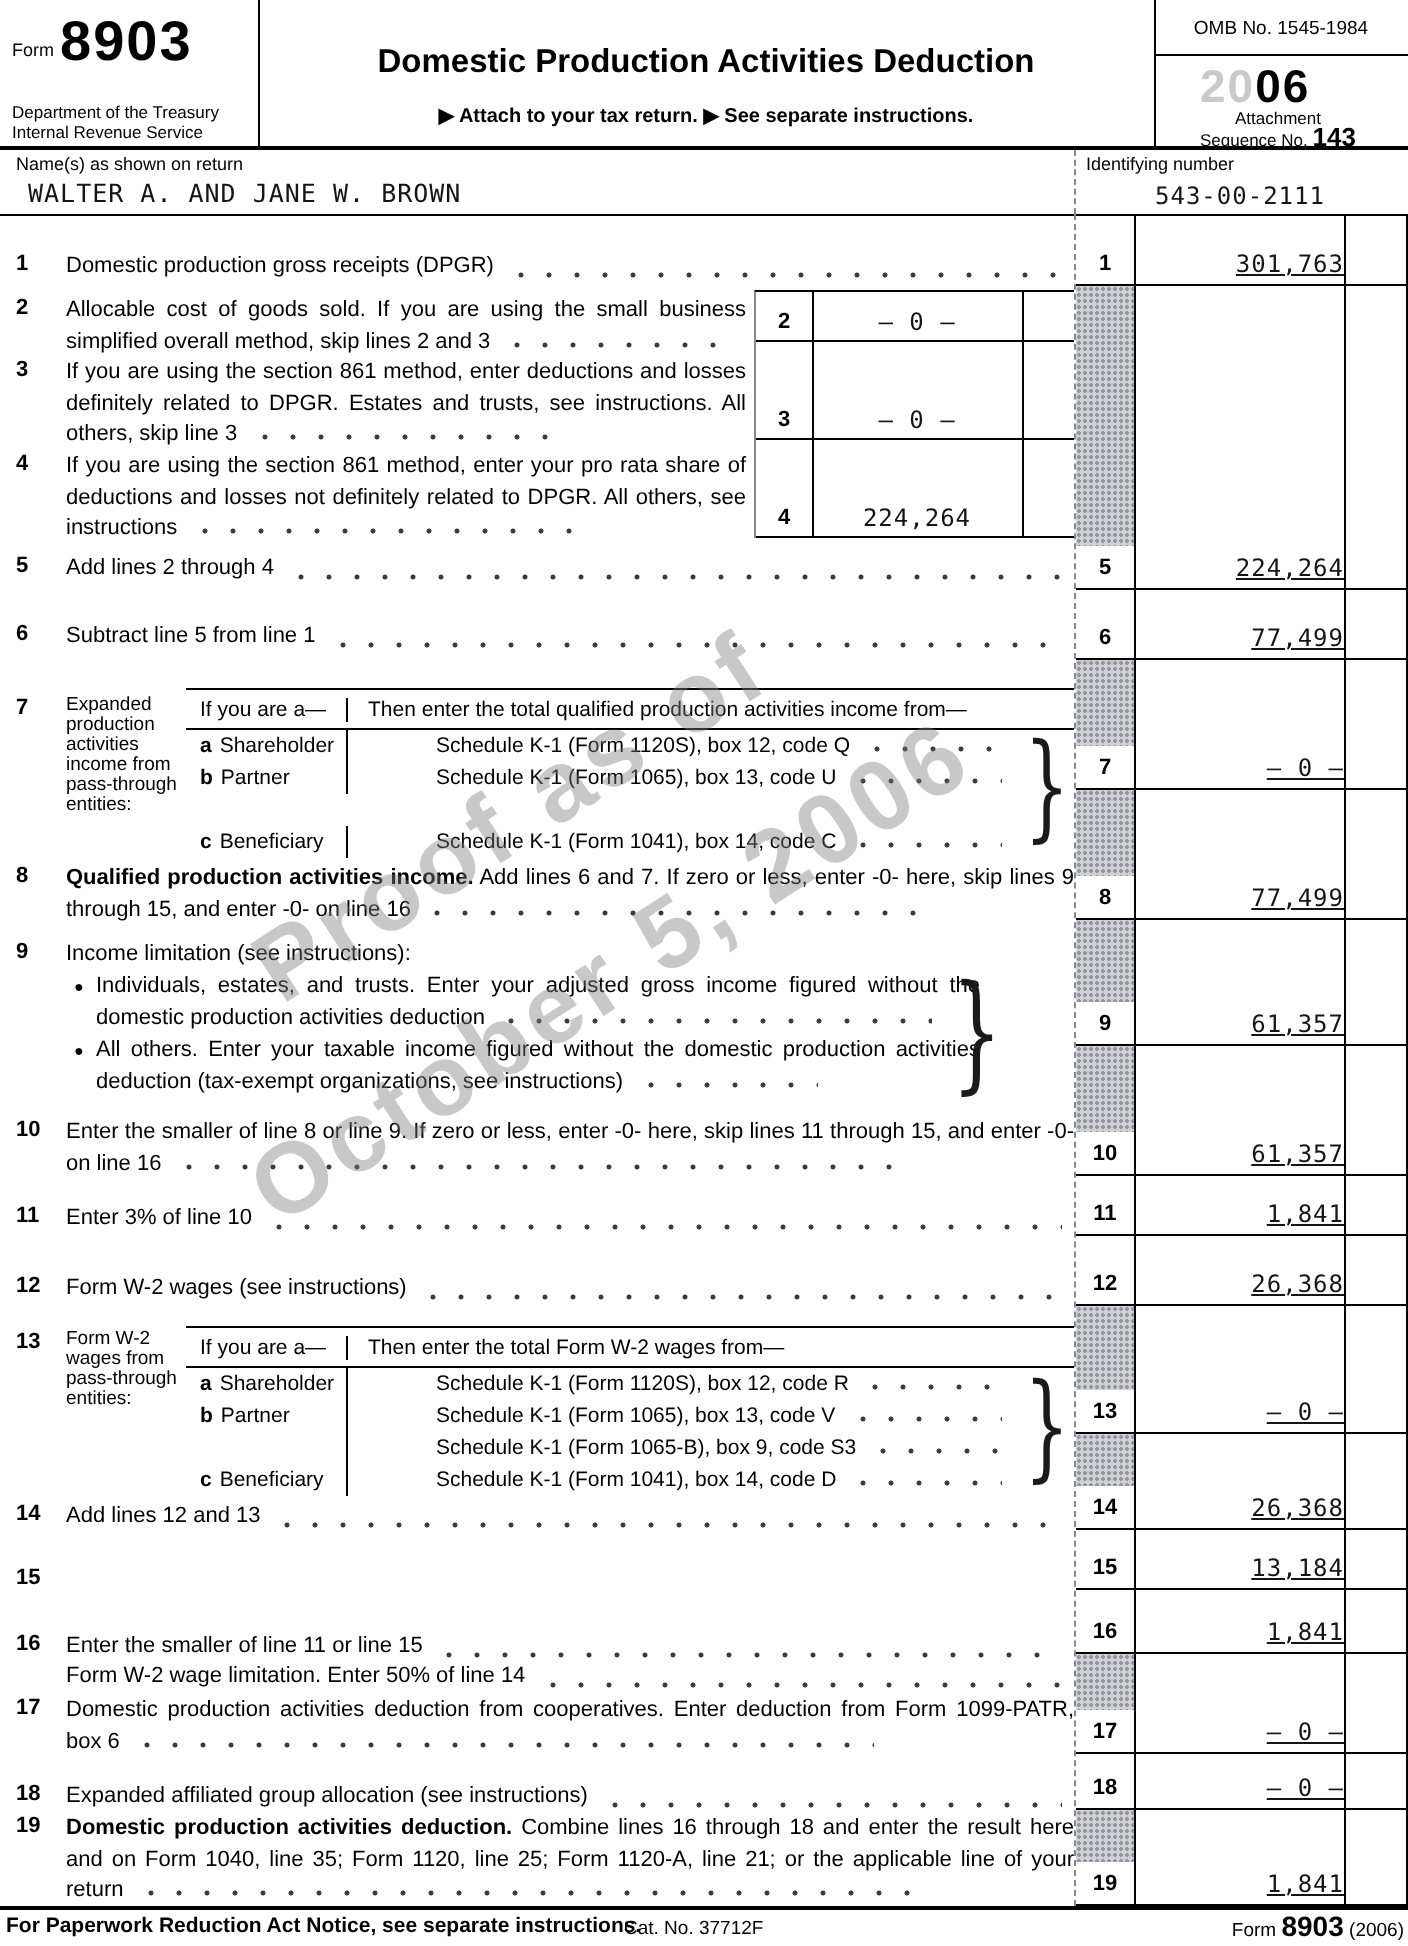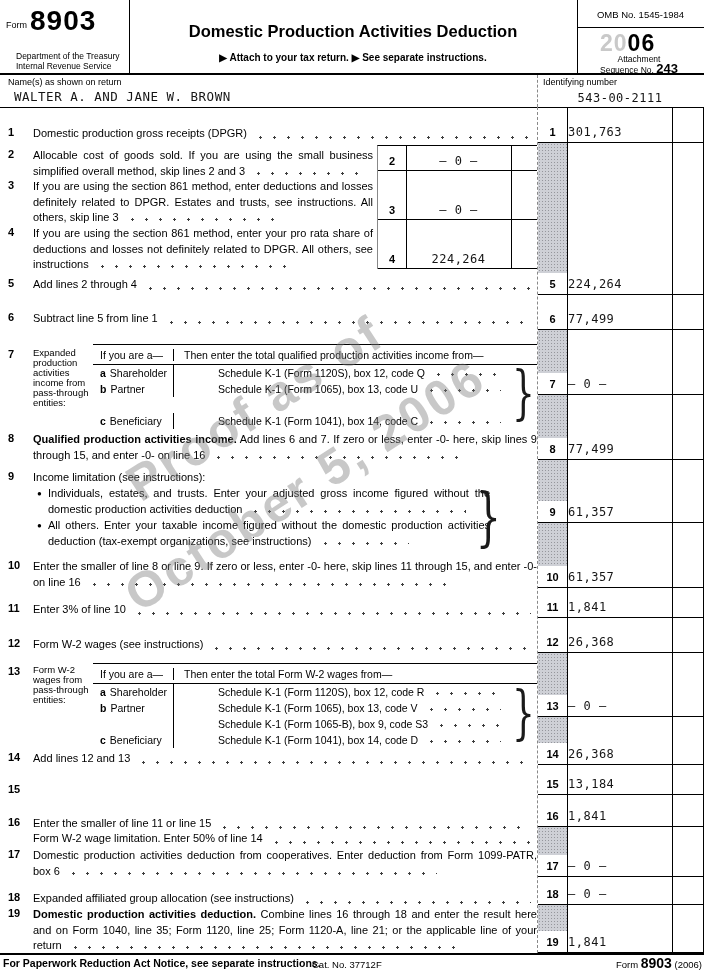--- a/index.html
+++ b/index.html
@@ -5,21 +5,21 @@
   html,body{margin:0;padding:0;background:#fff;}
   .page{position:relative;width:704px;height:973px;background:#fff;overflow:hidden;
         font-family:"Liberation Sans",sans-serif;color:#000;}
   .abs{position:absolute;}
   .hl{position:absolute;background:#000;height:1px;}
   .vl{position:absolute;background:#000;width:1px;}
   .b{font-weight:bold;}
   
   .form-word{position:absolute;left:6px;top:20px;font-size:9px;}
   .form-num{position:absolute;left:30px;top:5px;font-size:28px;font-weight:bold;letter-spacing:1px;}
-  .dept{position:absolute;left:16px;top:51px;font-size:8.5px;line-height:10px;}
+  .dept{position:absolute;left:6px;top:51px;font-size:8.5px;line-height:10px;}
   .title{position:absolute;left:129px;top:22px;width:448px;text-align:center;font-size:16.5px;font-weight:bold;}
   .subtitle{position:absolute;left:129px;top:52px;width:448px;text-align:center;font-size:10px;font-weight:bold;}
   .omb{position:absolute;left:577px;top:9px;width:127px;text-align:center;font-size:9.5px;}
   .year{position:absolute;left:600px;top:30px;font-size:23px;font-weight:bold;letter-spacing:1px;}
   .year .ghost{color:#c9c9c9;}
   .attach{position:absolute;left:600px;top:54px;font-size:8.5px;line-height:10px;text-align:center;}
   .attach .seqno{font-size:13px;font-weight:bold;}
   
   .smlbl{position:absolute;font-size:9px;}
   .fill{font-family:"DejaVu Sans Mono",monospace;font-size:12px;letter-spacing:.5px;color:#151515;}
@@ -59,21 +59,21 @@
   
   .rightcol{position:absolute;left:537px;top:107px;width:167px;height:846px;box-sizing:border-box;
             border-left:1px dashed #888;border-right:1px solid #000;}
   .rc-vl{position:absolute;top:0;bottom:0;width:1px;background:#000;z-index:3;}
   .rc-cell{position:relative;border-bottom:1px solid #000;box-sizing:border-box;}
   .rc-cell.shaded::before{content:"";position:absolute;left:0;top:0;width:29px;bottom:21px;
     background-color:#ced0d6;background-image:radial-gradient(circle,#95969c .8px,transparent 1px);
     background-size:3px 3px;z-index:1;}
   .band{position:absolute;left:0;right:0;bottom:0;height:21px;z-index:2;}
   .bnum{position:absolute;left:0;width:29px;bottom:4px;text-align:center;font-weight:bold;font-size:11px;}
-  .bval{position:absolute;left:30px;width:104px;bottom:3px;text-align:left;}
+  .bval{position:absolute;left:30px;width:104px;bottom:3px;text-align:right;text-decoration:underline;}
   
   .watermark{position:absolute;left:0px;top:355px;width:560px;text-align:center;
     transform:rotate(-33deg);transform-origin:center;z-index:6;pointer-events:none;
     font-size:50px;font-weight:bold;letter-spacing:3px;line-height:92px;
     color:rgba(125,125,125,.42);}
   
   .footer-notice{position:absolute;left:3px;top:957px;font-size:10.5px;font-weight:bold;}
   .footer-cat{position:absolute;left:312px;top:959px;font-size:9.5px;}
   .footer-form{position:absolute;right:2px;top:955px;font-size:9.5px;}
   .footer-form .fnum{font-size:14px;font-weight:bold;}
@@ -96,21 +96,21 @@
     <span>▶</span>
     <span>See separate instructions.</span>
   </div>
   <div class="omb">OMB No. 1545-1984</div>
   <div class="year">
     <span class="ghost">20</span><span>06</span>
   </div>
   <div class="attach">
     <span>Attachment</span><br>
     <span>Sequence No.</span>
-    <span class="seqno">243</span>
+    <span class="seqno">143</span>
   </div>
   <div class="vl" style="left:129px;top:0;height:73px;"></div>
   <div class="vl" style="left:577px;top:0;height:73px;"></div>
   <div class="hl" style="left:577px;top:27px;width:127px;"></div>
   <div class="hl" style="left:0;top:73px;width:704px;height:2px;"></div>
 
   <div class="smlbl" style="left:8px;top:77px;">Name(s) as shown on return</div>
   <div class="fill" style="position:absolute;left:14px;top:89px;font-size:12.5px;">WALTER A. AND JANE W. BROWN</div>
   <div class="smlbl" style="left:543px;top:77px;">Identifying number</div>
   <div class="fill" style="position:absolute;left:560px;top:91px;width:120px;text-align:center;">543-00-2111</div>

